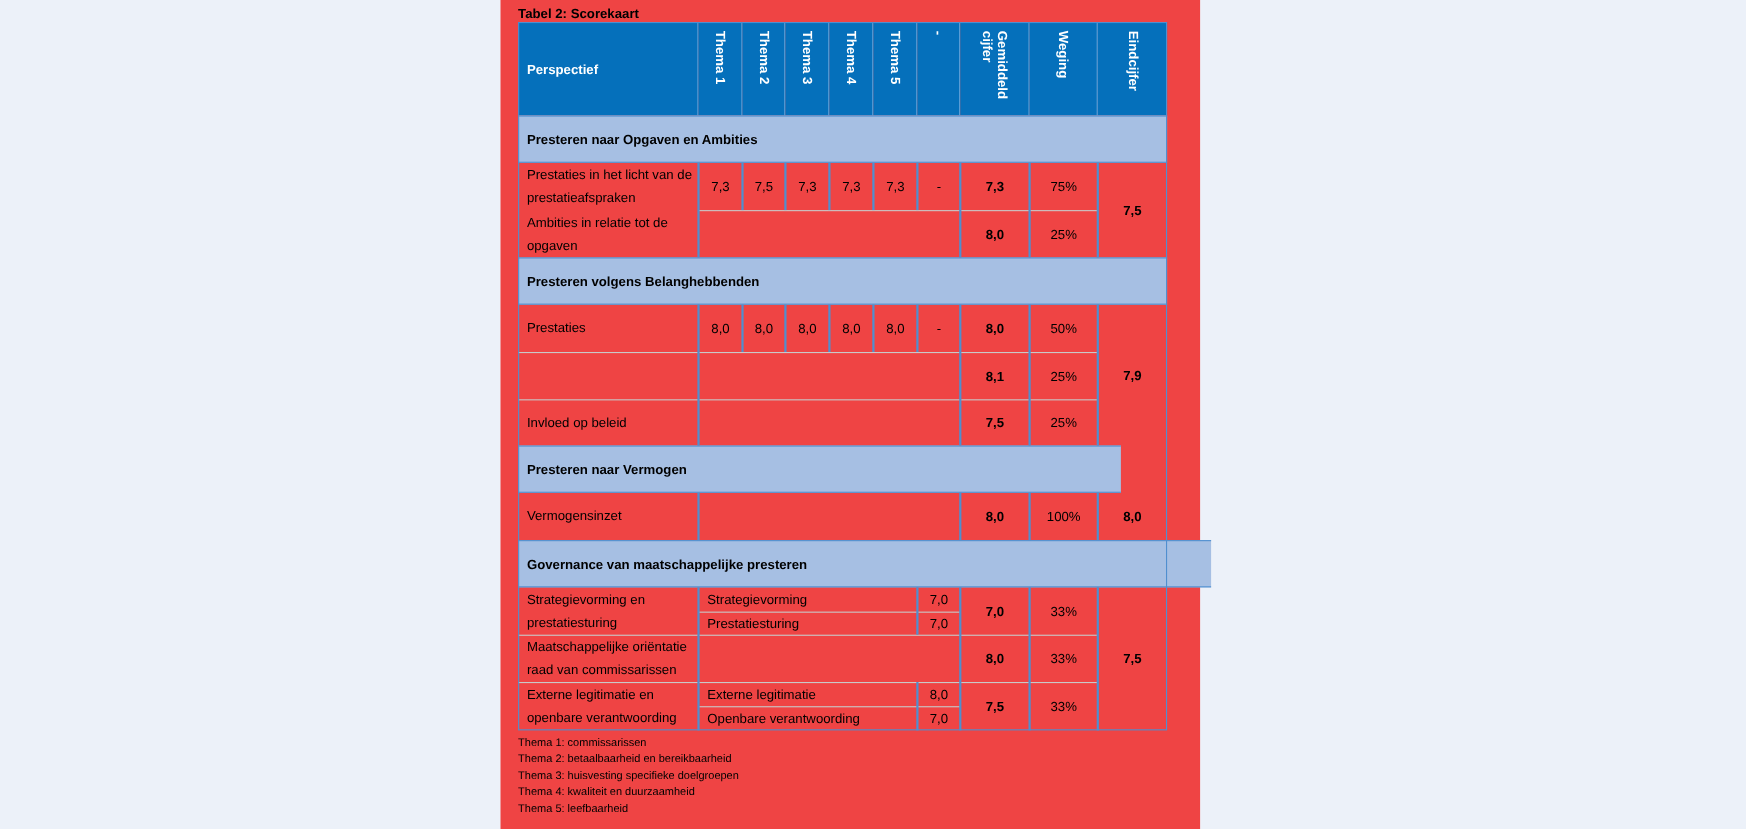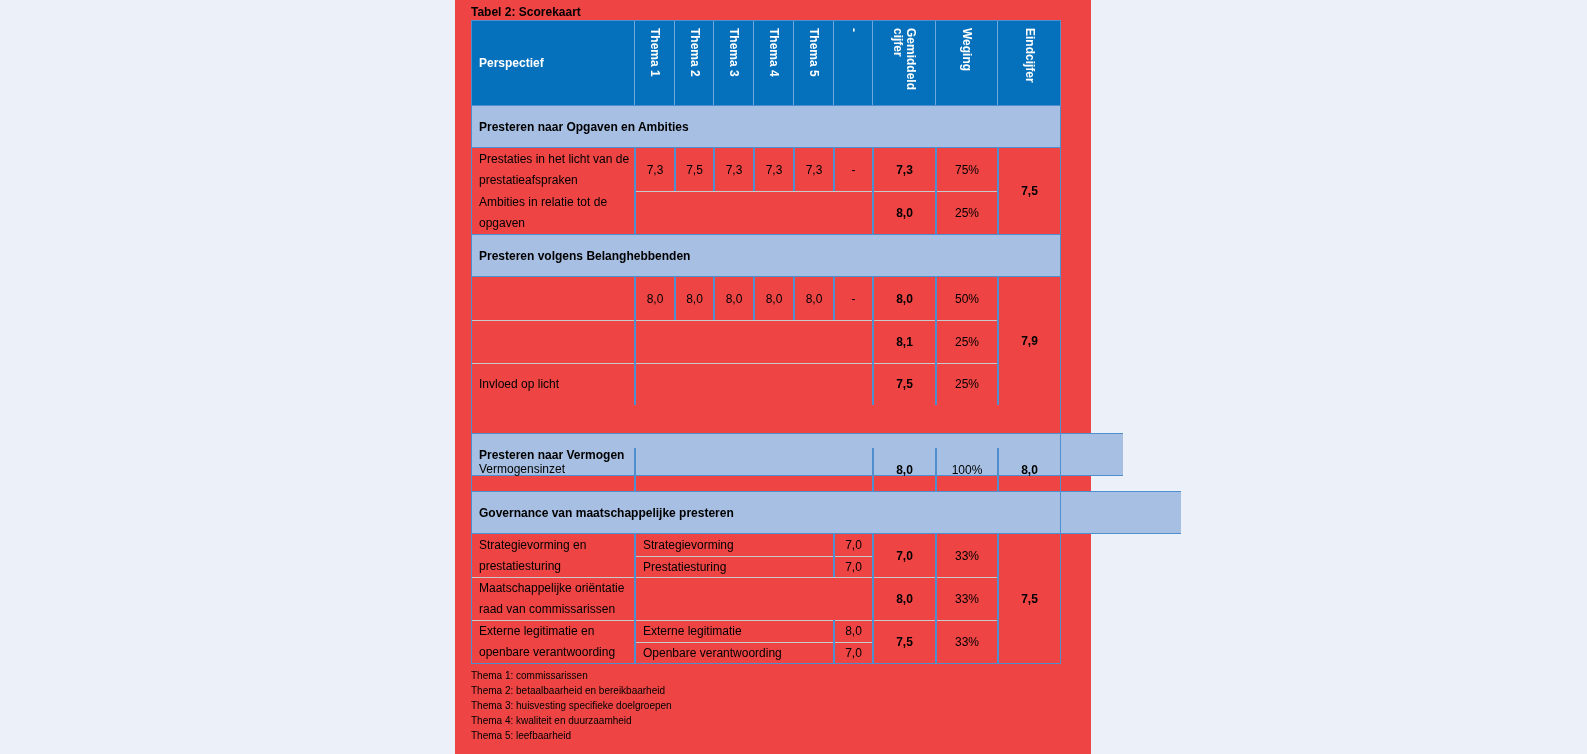--- a/index.html
+++ b/index.html
@@ -83,42 +83,43 @@
     <div class="cell" style="left:323px;top:128px;width:40px;height:43px;">7,3</div>
     <div class="cell" style="left:363px;top:128px;width:39px;height:43px;">-</div>
     <div class="cell b" style="left:402px;top:128px;width:63px;height:43px;">7,3</div>
     <div class="cell" style="left:465px;top:128px;width:62px;height:43px;">75%</div>
     <div class="cell lbl" style="left:0;top:171px;width:176px;height:43px;">Ambities in relatie tot de opgaven</div>
     <div class="cell b" style="left:402px;top:171px;width:63px;height:43px;">8,0</div>
     <div class="cell" style="left:465px;top:171px;width:62px;height:43px;">25%</div>
     <div class="cell b" style="left:527px;top:128px;width:63px;height:86px;">7,5</div>
 
     <div class="cell sec" style="left:0;top:214px;width:590px;height:43px;">Presteren volgens Belanghebbenden</div>
+    <div class="cell lbl" style="left:0;top:257px;width:164px;height:43px;">Prestaties</div>
     <div class="cell" style="left:164px;top:257px;width:40px;height:43px;">8,0</div>
     <div class="cell" style="left:204px;top:257px;width:39px;height:43px;">8,0</div>
     <div class="cell" style="left:243px;top:257px;width:40px;height:43px;">8,0</div>
     <div class="cell" style="left:283px;top:257px;width:40px;height:43px;">8,0</div>
     <div class="cell" style="left:323px;top:257px;width:40px;height:43px;">8,0</div>
     <div class="cell" style="left:363px;top:257px;width:39px;height:43px;">-</div>
     <div class="cell b" style="left:402px;top:257px;width:63px;height:43px;">8,0</div>
     <div class="cell" style="left:465px;top:257px;width:62px;height:43px;">50%</div>
     <div class="cell b" style="left:402px;top:300px;width:63px;height:43px;">8,1</div>
     <div class="cell" style="left:465px;top:300px;width:62px;height:43px;">25%</div>
-    <div class="cell lbl" style="left:0;top:343px;width:164px;height:42px;">Invloed op licht</div>
+    <div class="cell lbl" style="left:0;top:343px;width:164px;height:42px;">Invloed op beleid</div>
     <div class="cell b" style="left:402px;top:343px;width:63px;height:42px;">7,5</div>
     <div class="cell" style="left:465px;top:343px;width:62px;height:42px;">25%</div>
     <div class="cell b" style="left:527px;top:257px;width:63px;height:128px;">7,9</div>
 
-    <div class="cell sec" style="left:0;top:385px;width:652px;height:43px;margin-top:28px;">Presteren naar Vermogen</div>
+    <div class="cell sec" style="left:0;top:385px;width:548px;height:43px;">Presteren naar Vermogen</div>
     <div class="cell lbl" style="left:0;top:428px;width:164px;height:43px;">Vermogensinzet</div>
     <div class="cell b" style="left:402px;top:428px;width:63px;height:43px;">8,0</div>
     <div class="cell" style="left:465px;top:428px;width:62px;height:43px;">100%</div>
     <div class="cell b" style="left:527px;top:428px;width:63px;height:43px;">8,0</div>
 
-    <div class="cell sec" style="left:0;top:471px;width:710px;height:43px;">Governance van maatschappelijke presteren</div>
+    <div class="cell sec" style="left:0;top:471px;width:630px;height:43px;">Governance van maatschappelijke presteren</div>
     <div class="cell lbl" style="left:0;top:514px;width:164px;height:43px;">Strategievorming en prestatiesturing</div>
     <div class="cell sub" style="left:164px;top:514px;width:199px;height:22px;">Strategievorming</div>
     <div class="cell" style="left:363px;top:514px;width:39px;height:22px;">7,0</div>
     <div class="cell sub" style="left:164px;top:536px;width:199px;height:21px;">Prestatiesturing</div>
     <div class="cell" style="left:363px;top:536px;width:39px;height:21px;">7,0</div>
     <div class="cell b" style="left:402px;top:514px;width:63px;height:43px;">7,0</div>
     <div class="cell" style="left:465px;top:514px;width:62px;height:43px;">33%</div>
 
     <div class="cell lbl" style="left:0;top:557px;width:164px;height:43px;">Maatschappelijke oriëntatie raad van commissarissen</div>
     <div class="cell b" style="left:402px;top:557px;width:63px;height:43px;">8,0</div>

